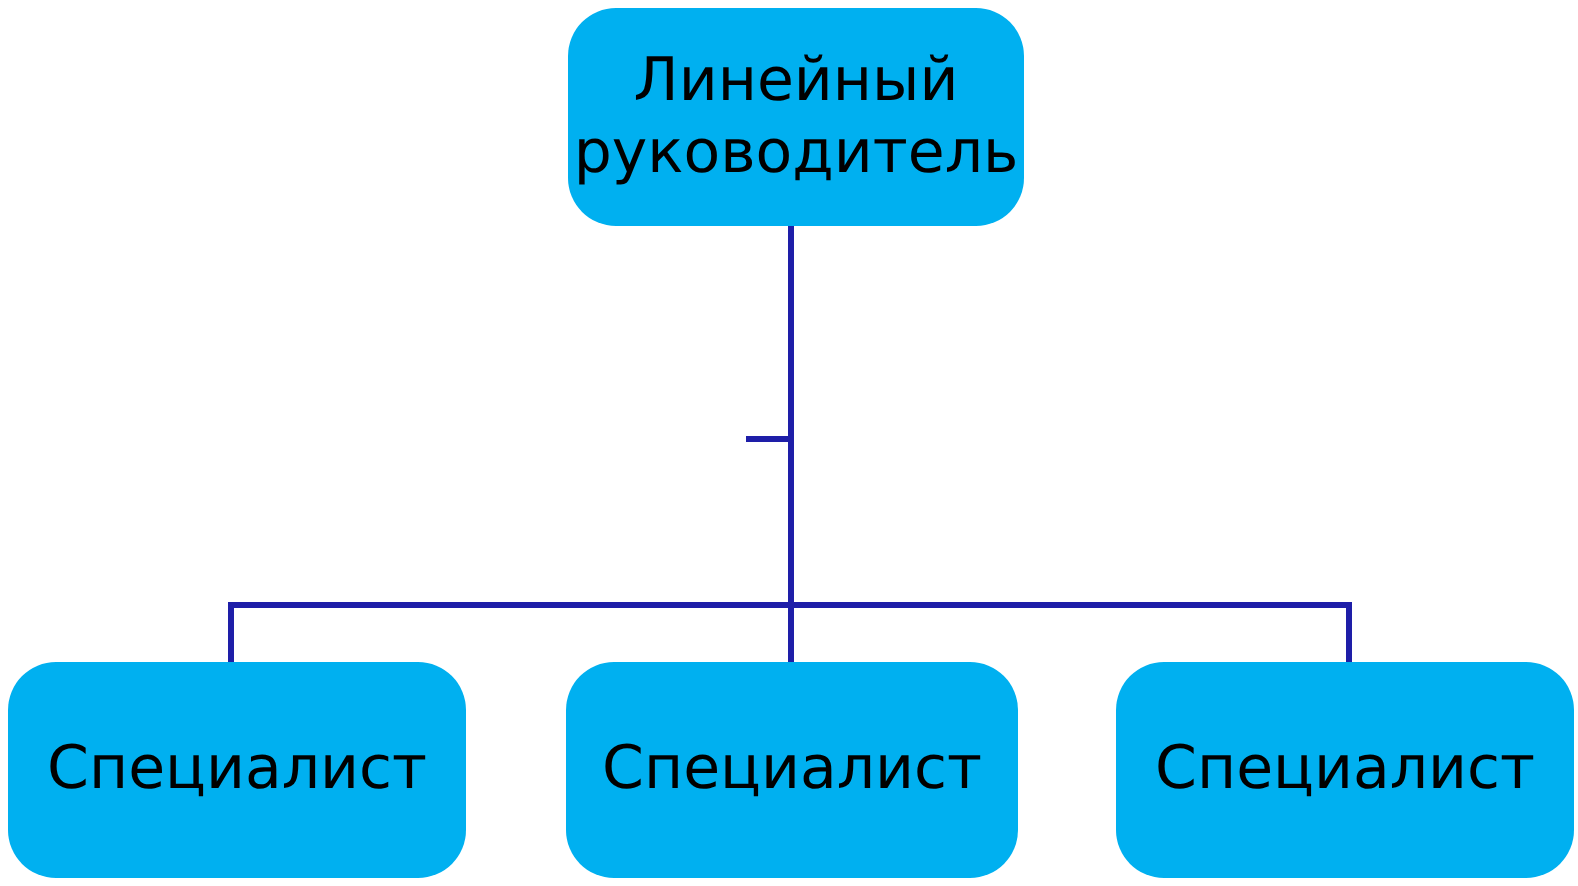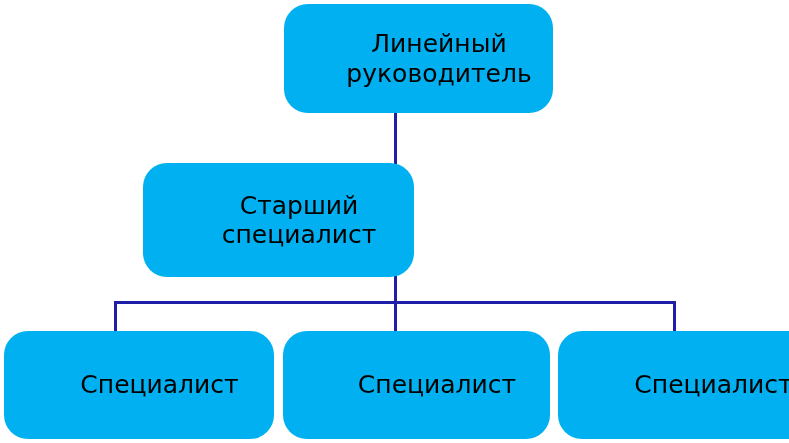--- a/index.html
+++ b/index.html
@@ -17,24 +17,23 @@
   }
   .node {
     position: absolute;
     background: var(--fill, #00b0f0);
     border-radius: 24px;
     display: flex;
     align-items: center;
     justify-content: center;
     text-align: center;
     color: var(--text, #000000);
-    font-size: 25px;
+    font-size: 30px;
     line-height: 1.18;
     letter-spacing: 0px;
-    padding-left: 41px;
   }
   .node .label { padding: 0 8px; }
   .connector {
     position: absolute;
     background: var(--line, #1e1ea8);
   }
   
   #node-root      { left: 284px; top: 4px;   width: 228px; height: 109px; }
   #node-assistant { left: 143px; top: 163px; width: 230px; height: 114px; }
   #node-child1    { left: 4px;   top: 331px; width: 229px; height: 108px; }
@@ -55,23 +54,20 @@
   <div class="connector" id="line-main-vertical"></div>
   <div class="connector" id="line-assistant-stub"></div>
   <div class="connector" id="line-distribution"></div>
   <div class="connector" id="line-branch-left"></div>
   <div class="connector" id="line-branch-right"></div>
 
   <div class="node" id="node-root">
     <span class="label">Линейный руководитель</span>
   </div>
 
-  <div class="node" id="node-assistant">
-    <span class="label">Старший специалист</span>
-  </div>
 
   <div class="node" id="node-child1">
     <span class="label">Специалист</span>
   </div>
 
   <div class="node" id="node-child2">
     <span class="label">Специалист</span>
   </div>
 
   <div class="node" id="node-child3">

